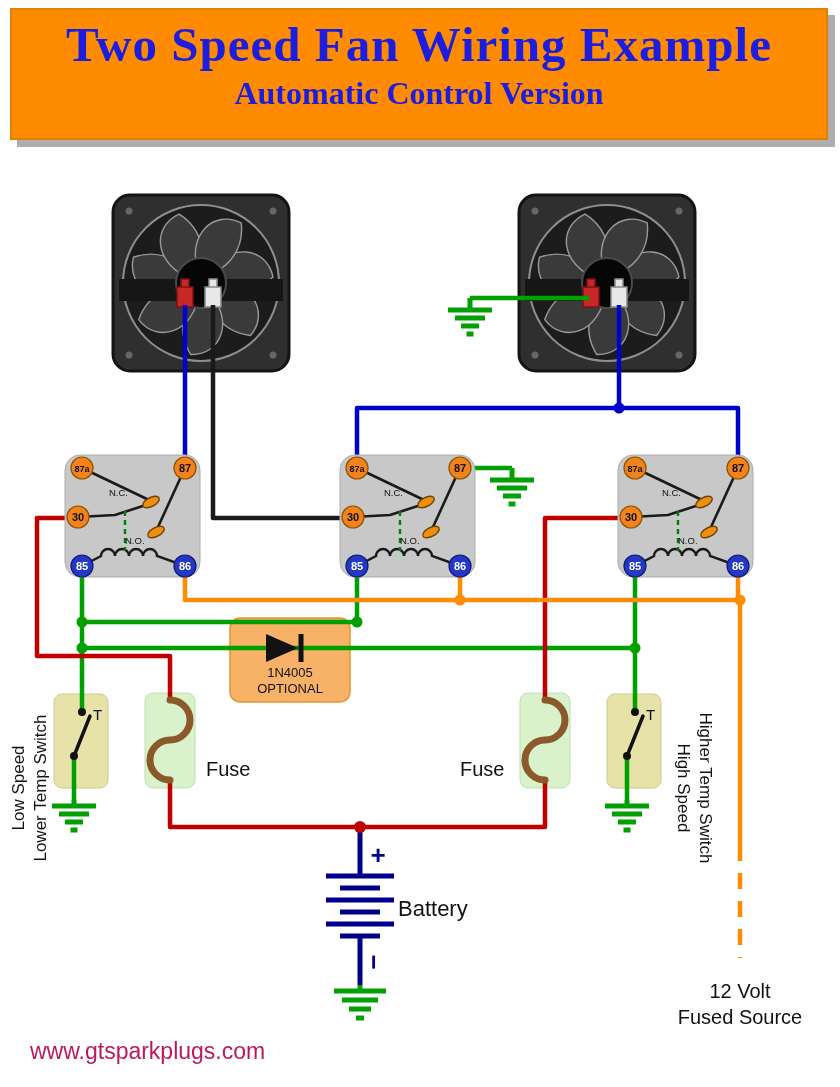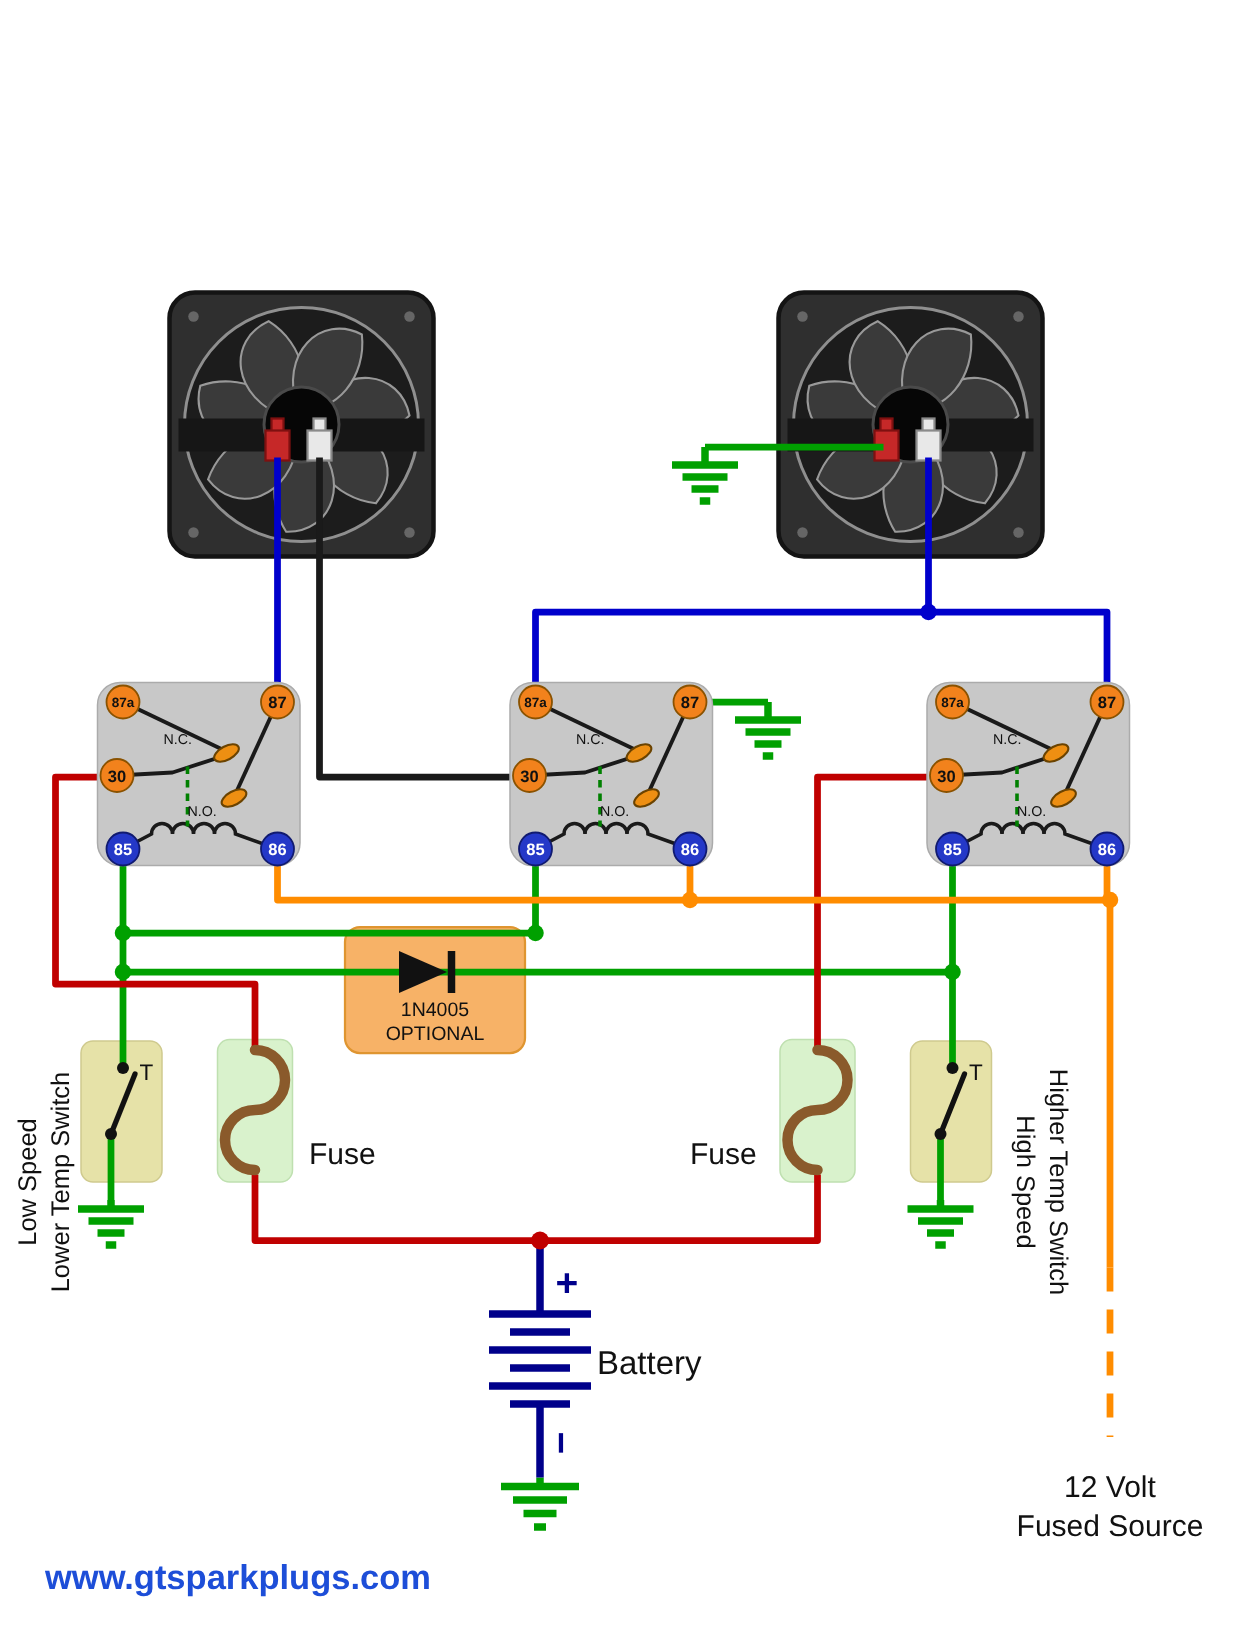--- a/index.html
+++ b/index.html
@@ -43,22 +43,22 @@
   .sw-dot{fill:#111;}
   .label{font-size:20px;fill:#111;}
   .label-mid{text-anchor:middle;}
   .side-label{font-size:17px;fill:#111;text-anchor:middle;}
   .t-label{font-size:15px;fill:#111;}
   .diodebox{fill:#F7B267;stroke:#df9530;stroke-width:1.5;}
   .diode-black{fill:#111;}
   .diode-bar{stroke:#111;stroke-width:5;fill:none;}
   .diode-txt{font-size:13px;fill:#111;text-anchor:middle;}
   .batt-sign{font-size:26px;font-weight:bold;fill:#00008B;text-anchor:middle;}
-  .footer-link{position:absolute;left:30px;top:1038px;font-size:23px;font-weight:bold;
-               color:#1d4ed8;text-decoration:none;}
+  .footer-link{position:absolute;left:30px;top:1038px;font-size:23px;font-weight:normal;
+               color:#be185d;text-decoration:none;}
   
   .fan-body{fill:#2f2f2f;stroke:#141414;stroke-width:3;}
   .fan-circle{fill:#1c1c1c;stroke:#8f8f8f;stroke-width:2;}
   .blade{fill:#3a3a3a;stroke:#999999;stroke-width:1.4;}
   .hub{fill:#060606;stroke:#4a4a4a;stroke-width:2;}
   .band{fill:#161616;}
   .screw{fill:#666;}
   .term-red{fill:#C62828;stroke:#7f1010;stroke-width:1.5;}
   .term-gray{fill:#E8E8E8;stroke:#8a8a8a;stroke-width:1.5;}
   .dot-b{fill:#0000CC;} .dot-r{fill:#C00000;} .dot-g{fill:#00A000;} .dot-o{fill:#FF8C00;}
@@ -304,16 +304,20 @@
 
     <text class="side-label" transform="rotate(-90 24 788)" x="24" y="788">Low Speed</text>
     <text class="side-label" transform="rotate(-90 46 788)" x="46" y="788">Lower Temp Switch</text>
     <text class="side-label" transform="rotate(90 678 788)" x="678" y="788">High Speed</text>
     <text class="side-label" transform="rotate(90 700 788)" x="700" y="788">Higher Temp Switch</text>
 
     <text class="label label-mid" x="740" y="998">12 Volt</text>
     <text class="label label-mid" x="740" y="1024">Fused Source</text>
   </svg>
 
+  <div class="banner">
+    <h1>Two Speed Fan Wiring Example</h1>
+    <h2>Automatic Control Version</h2>
+  </div>
 
   <a class="footer-link" href="#">www.gtsparkplugs.com</a>
 
 </div>
 
 </body></html>

